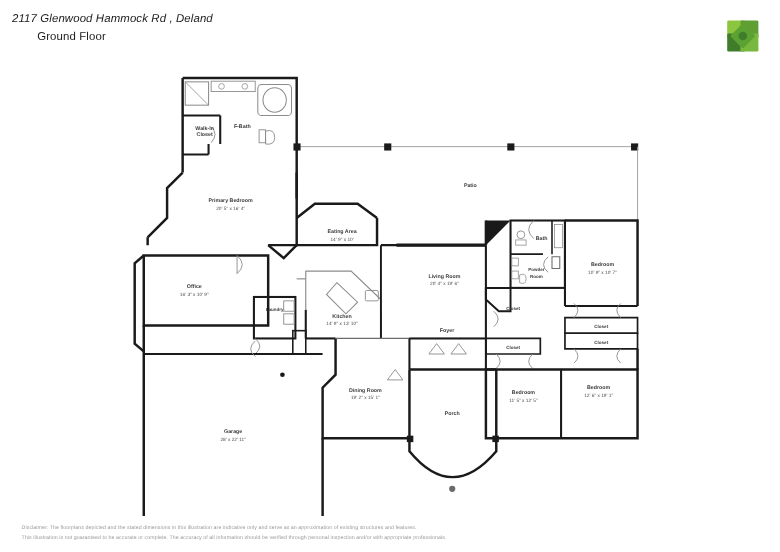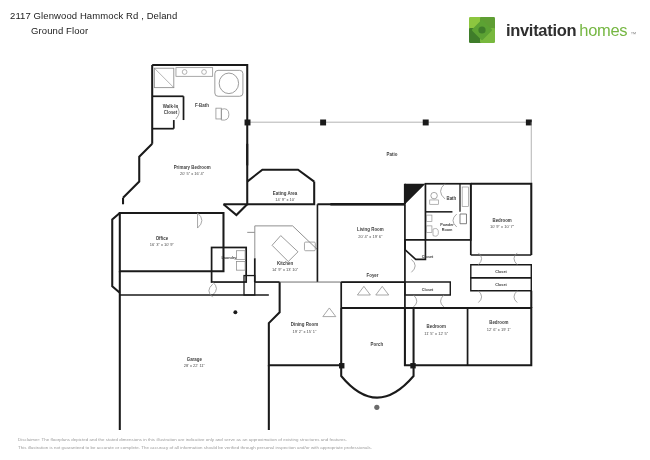--- a/index.html
+++ b/index.html
@@ -33,20 +33,21 @@
     position: absolute;
     left: 10px;
     top: 8px;
     line-height: 15px;
   }
   #title-block .addr {
     font-size: 9.5px;
     color: #1b1b1b;
     letter-spacing: .1px;
     white-space: nowrap;
+    font-style: italic;
   }
   #title-block .floor {
     font-size: 9.5px;
     color: #1b1b1b;
     letter-spacing: .1px;
     white-space: nowrap;
     margin-left: 21px;
   }
 
   
@@ -123,25 +124,20 @@
           <g transform="translate(17,17)">
             <rect x="-13" y="-13" width="15" height="15" rx="1.2" fill="#8cc63f" transform="rotate(0)"></rect>
             <rect x="-2" y="-13" width="15" height="15" rx="1.2" fill="#5f9e33" transform="rotate(0)"></rect>
             <rect x="-13" y="-2" width="15" height="15" rx="1.2" fill="#3f7d2a" transform="rotate(0)"></rect>
             <rect x="-2" y="-2" width="15" height="15" rx="1.2" fill="#78b83e" transform="rotate(0)"></rect>
             <rect x="-7.5" y="-7.5" width="15" height="15" rx="1.5" fill="#5ca233" transform="rotate(45)"></rect>
             <circle cx="0" cy="0" r="3.6" fill="#3f7d2a"></circle>
           </g>
         </svg>
       </div>
-      <div id="logo-wordmark">
-        <span class="w1">invitation</span>
-          <span class="w2">homes</span>
-          <span class="tm">™</span>
-      </div>
     </div>
   </div>
 
   <div id="plan-wrap">
     <svg id="plan" width="650" height="378" viewBox="120 55 420 350" xmlns="http://www.w3.org/2000/svg">
 
       <g>
         <line x1="258" y1="120" x2="521" y2="120" stroke="#9a9a9a" stroke-width="0.7"></line>
         <rect x="255.5" y="117.5" width="5.5" height="5.5" fill="#1a1a1a"></rect>
         <rect x="325.5" y="117.5" width="5.5" height="5.5" fill="#1a1a1a"></rect>

